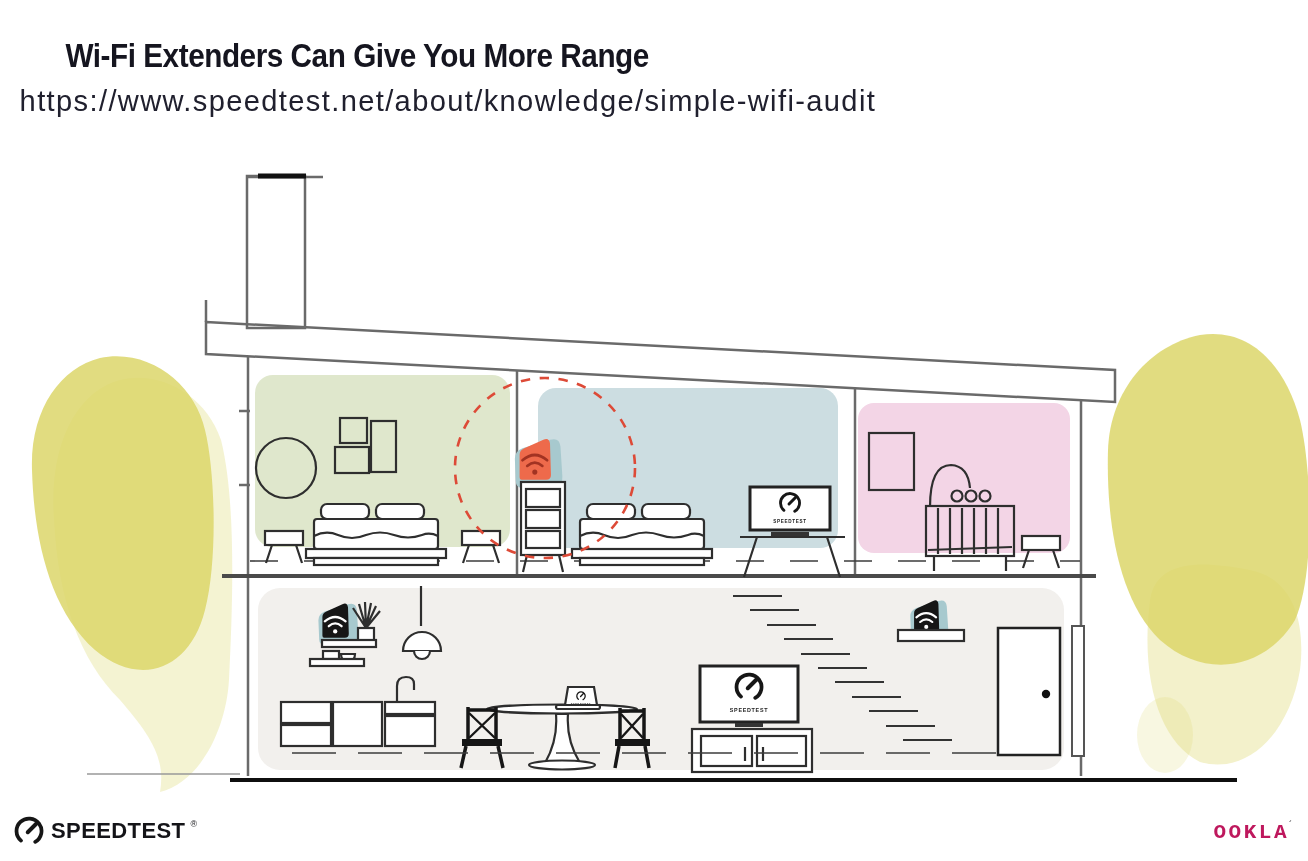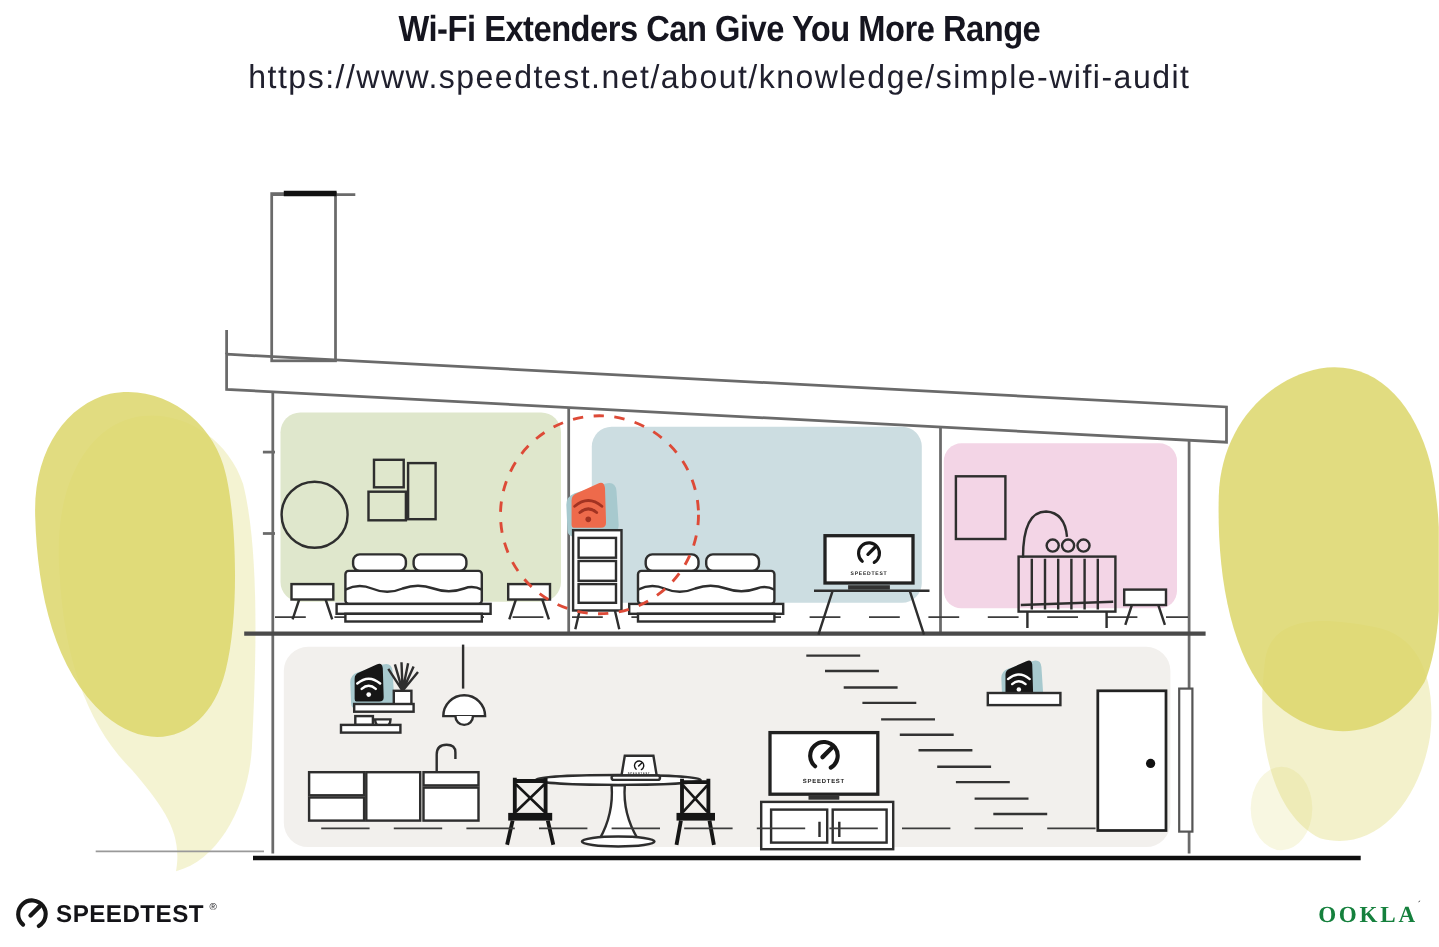--- a/index.html
+++ b/index.html
@@ -1,34 +1,34 @@
 <!DOCTYPE html>
 <html><head>
 <meta charset="utf-8">
 <style>
   html,body{margin:0;padding:0;}
   body{
     width:1308px;height:861px;background:#ffffff;position:relative;overflow:hidden;
     font-family:"Liberation Sans", sans-serif;
   }
-  .header{position:absolute;top:7px;left:0;width:100%;text-align:center;z-index:2;}
+  .header{position:absolute;top:37px;left:0;width:100%;z-index:2;}
   .title{
     font-size:33px;font-weight:700;color:#15151f;letter-spacing:-0.5px;
     transform:scaleX(.90);transform-origin:50% 50%;
   }
   .url{
     margin-top:9px;font-size:30px;font-weight:400;color:#20202e;letter-spacing:1.4px;
     transform:scaleX(.97);transform-origin:50% 50%;
   }
   .illustration{position:absolute;left:0;top:0;z-index:1;}
   .footer-left{position:absolute;left:14px;bottom:15px;display:flex;align-items:center;gap:7px;z-index:2;}
   .st-word{font-size:22px;font-weight:700;letter-spacing:.4px;color:#141418;}
   .reg{font-size:9px;color:#141418;position:relative;top:-7px;left:-2px;font-weight:400;}
   .footer-right{position:absolute;right:16px;bottom:17px;z-index:2;display:flex;align-items:flex-start;}
-  .ookla{font-size:21px;font-weight:700;letter-spacing:2.5px;color:#15803d;font-family:Liberation Serif, serif;margin-left:43px;}
+  .ookla{font-size:21px;font-weight:700;letter-spacing:2.5px;color:#be185d;font-family:Liberation Mono, monospace;margin-left:43px;}
   .tm{font-size:9px;color:#141418;position:relative;top:-2px;}
   
   .o{fill:#ffffff;stroke:#2e2e2e;stroke-width:2.2;}
   .s{fill:none;stroke:#2e2e2e;stroke-width:2.2;}
   .blk{fill:#161616;stroke:none;}
   .wall{stroke:#6a6a6a;stroke-width:2.5;fill:none;}
   .tvlabel{font-family:"Liberation Sans",sans-serif;font-weight:700;fill:#222;letter-spacing:.7px;}
 </style>
 </head>
 <body>

